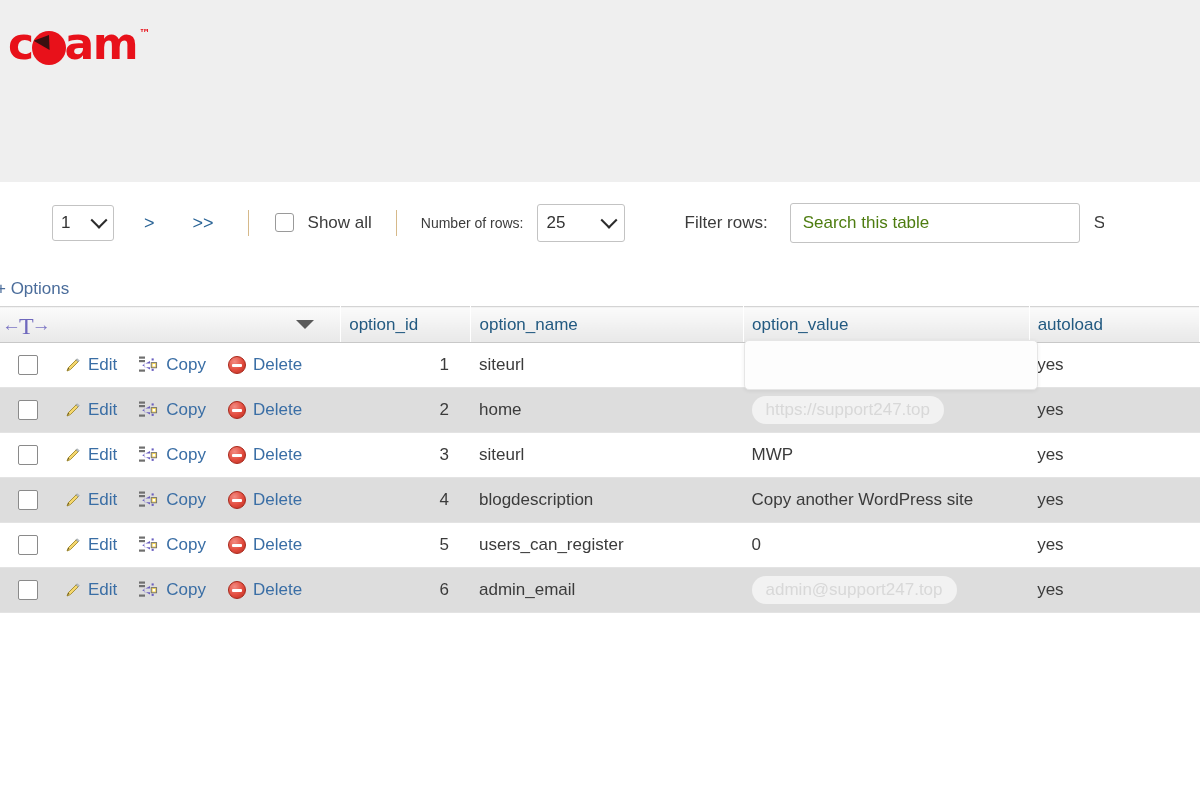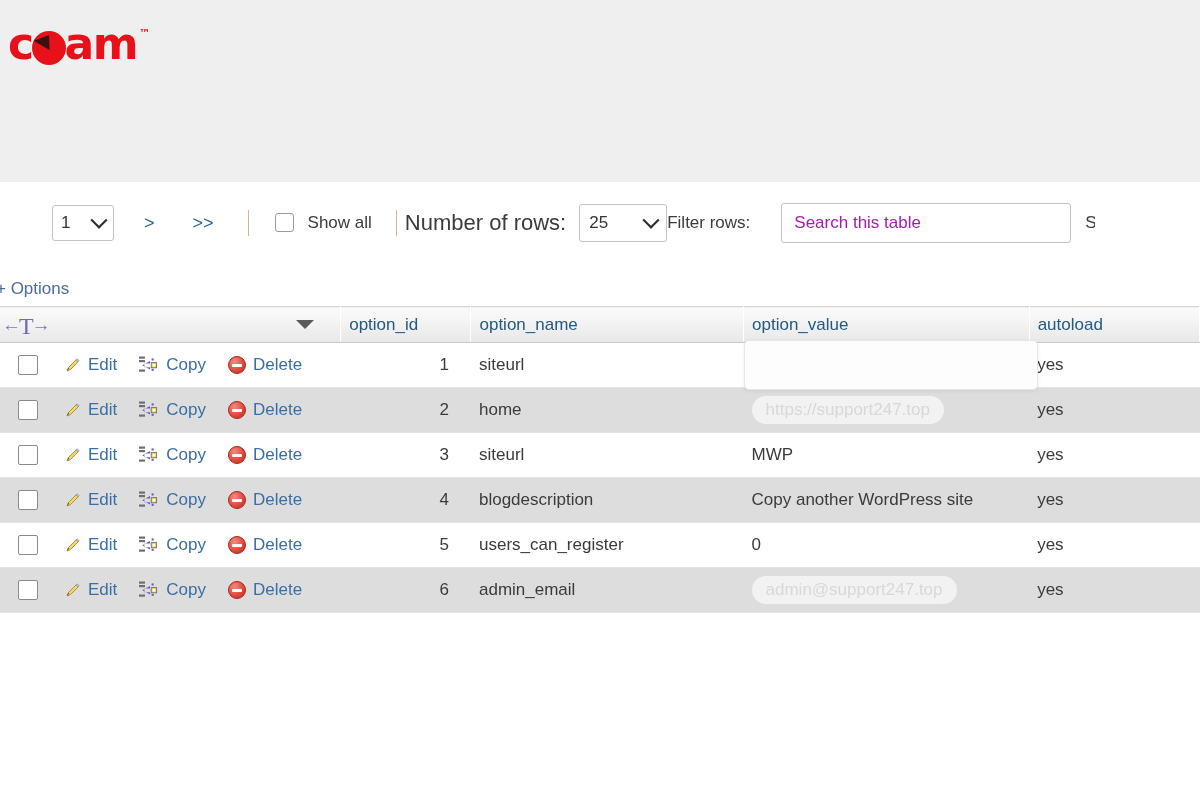--- a/index.html
+++ b/index.html
@@ -146,50 +146,50 @@
     background: #fff;
     box-sizing: border-box;
   }
   .showall-label { color: #3c3c3c; font-size: 17px; }
   .sep2 {
     margin-left: 24px;
     width: 1px;
     height: 26px;
     background: #d6b98a;
   }
-  .rows-label { margin-left: 8px; color: #3c3c3c; font-size: 22px; }
+  .rows-label { margin-left: 24px; color: #3c3c3c; font-size: 14px; }
   .rows-select {
     margin-left: 13px;
     width: 88px;
     height: 38px;
     border: 1px solid #c3c3c3;
     border-radius: 3px;
     background: #ffffff;
     display: flex;
     align-items: center;
     justify-content: space-between;
     padding: 0 9px;
     box-sizing: border-box;
     font-size: 17px;
     color: #333;
   }
-  .filter-label { color: #3c3c3c; font-size: 17px; }
+  .filter-label { margin-left: 60px; color: #3c3c3c; font-size: 17px; }
   .filter-input {
-    margin-left: 31px;
+    margin-left: 22px;
     width: 290px;
     height: 40px;
     border: 1px solid #c3c3c3;
     border-radius: 3px;
     background: #ffffff;
     box-sizing: border-box;
     display: flex;
     align-items: center;
     padding: 0 12px;
     font-size: 17px;
-    color: #a21caf;
+    color: #4d7c0f;
   }
   .edge-clip {
     margin-left: 14px;
     font-size: 17px;
     color: #3c3c3c;
     overflow: hidden;
     width: 10px;
   }
 
   

